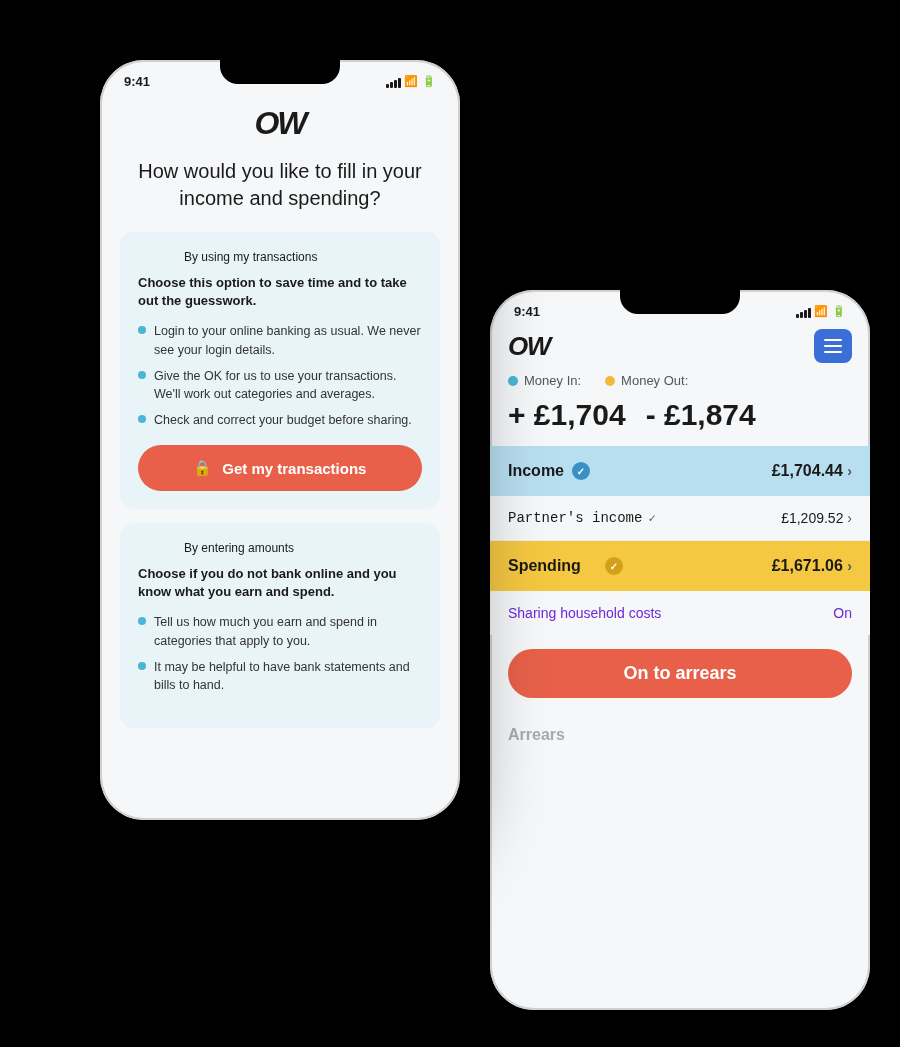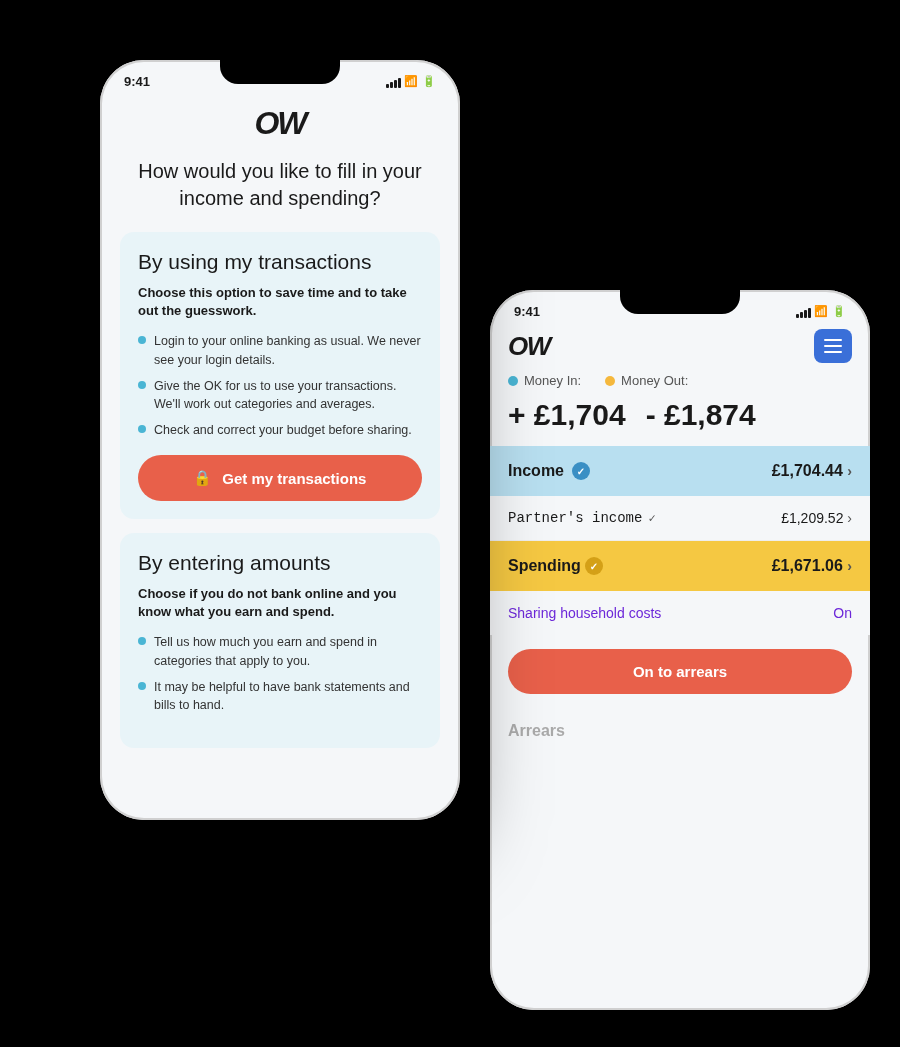--- a/index.html
+++ b/index.html
@@ -82,24 +82,25 @@
     }
 
     .option-card {
       background: #e8f4f8;
       border-radius: 14px;
       padding: 18px;
       margin-bottom: 14px;
     }
 
     .option-title {
-      font-size: 21px;
+      font-size: 12px;
       color: #1a1a1a;
       margin-bottom: 10px;
       font-weight: 400;
+      margin-left: 46px;
     }
 
     .option-subtitle {
       font-size: 13px;
       font-weight: 700;
       color: #1a1a1a;
       margin-bottom: 12px;
       line-height: 1.4;
     }
 
@@ -311,21 +312,21 @@
 
     .spending-row {
       display: flex;
       justify-content: space-between;
       align-items: center;
       font-size: 16px;
       font-weight: 700;
       color: #1a1a1a;
     }
 
-    .spending-left { display: flex; align-items: center; gap: 4px; }
+    .spending-left { display: flex; align-items: center; gap: 24px; }
 
     .check-circle-yellow {
       width: 18px; height: 18px;
       border-radius: 50%;
       background: #d4a017;
       display: flex; align-items: center; justify-content: center;
       color: #fff;
       font-size: 10px;
     }
 
@@ -338,21 +339,21 @@
       color: #6d28d9;
       background: #f5f7f9;
     }
 
     .btn-on-to-arrears {
       background: #e8604a;
       color: #fff;
       border: none;
       border-radius: 30px;
       padding: 14px 28px;
-      font-size: 15px;
+      font-size: 18px;
       font-weight: 600;
       cursor: pointer;
       margin: 14px 18px;
       display: block;
       width: calc(100% - 36px);
       text-align: center;
     }
 
     .arrears-label {
       padding: 14px 18px;

